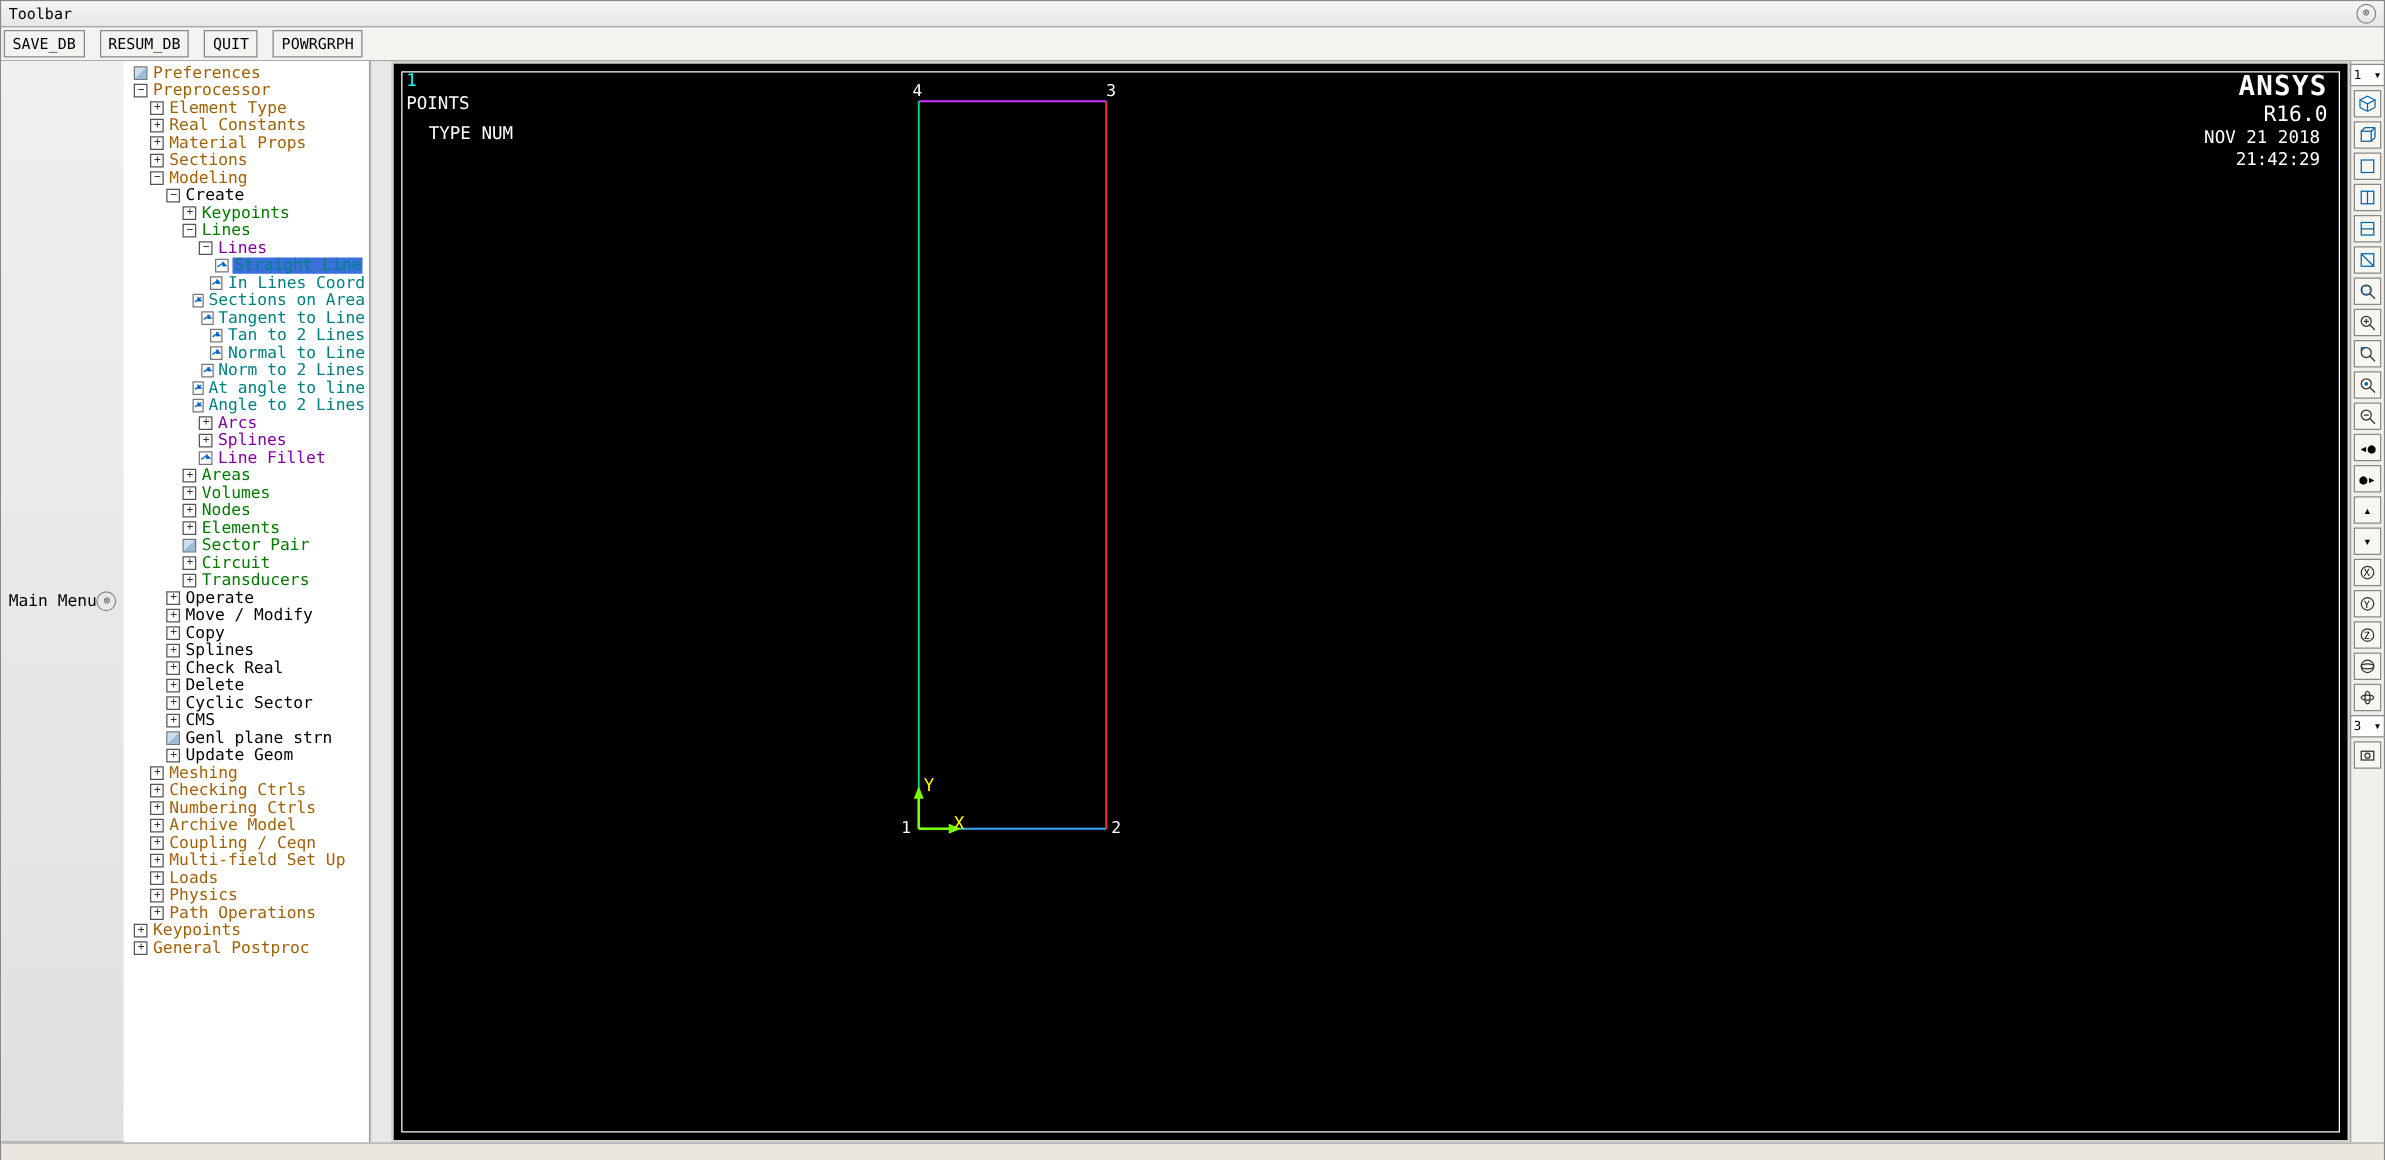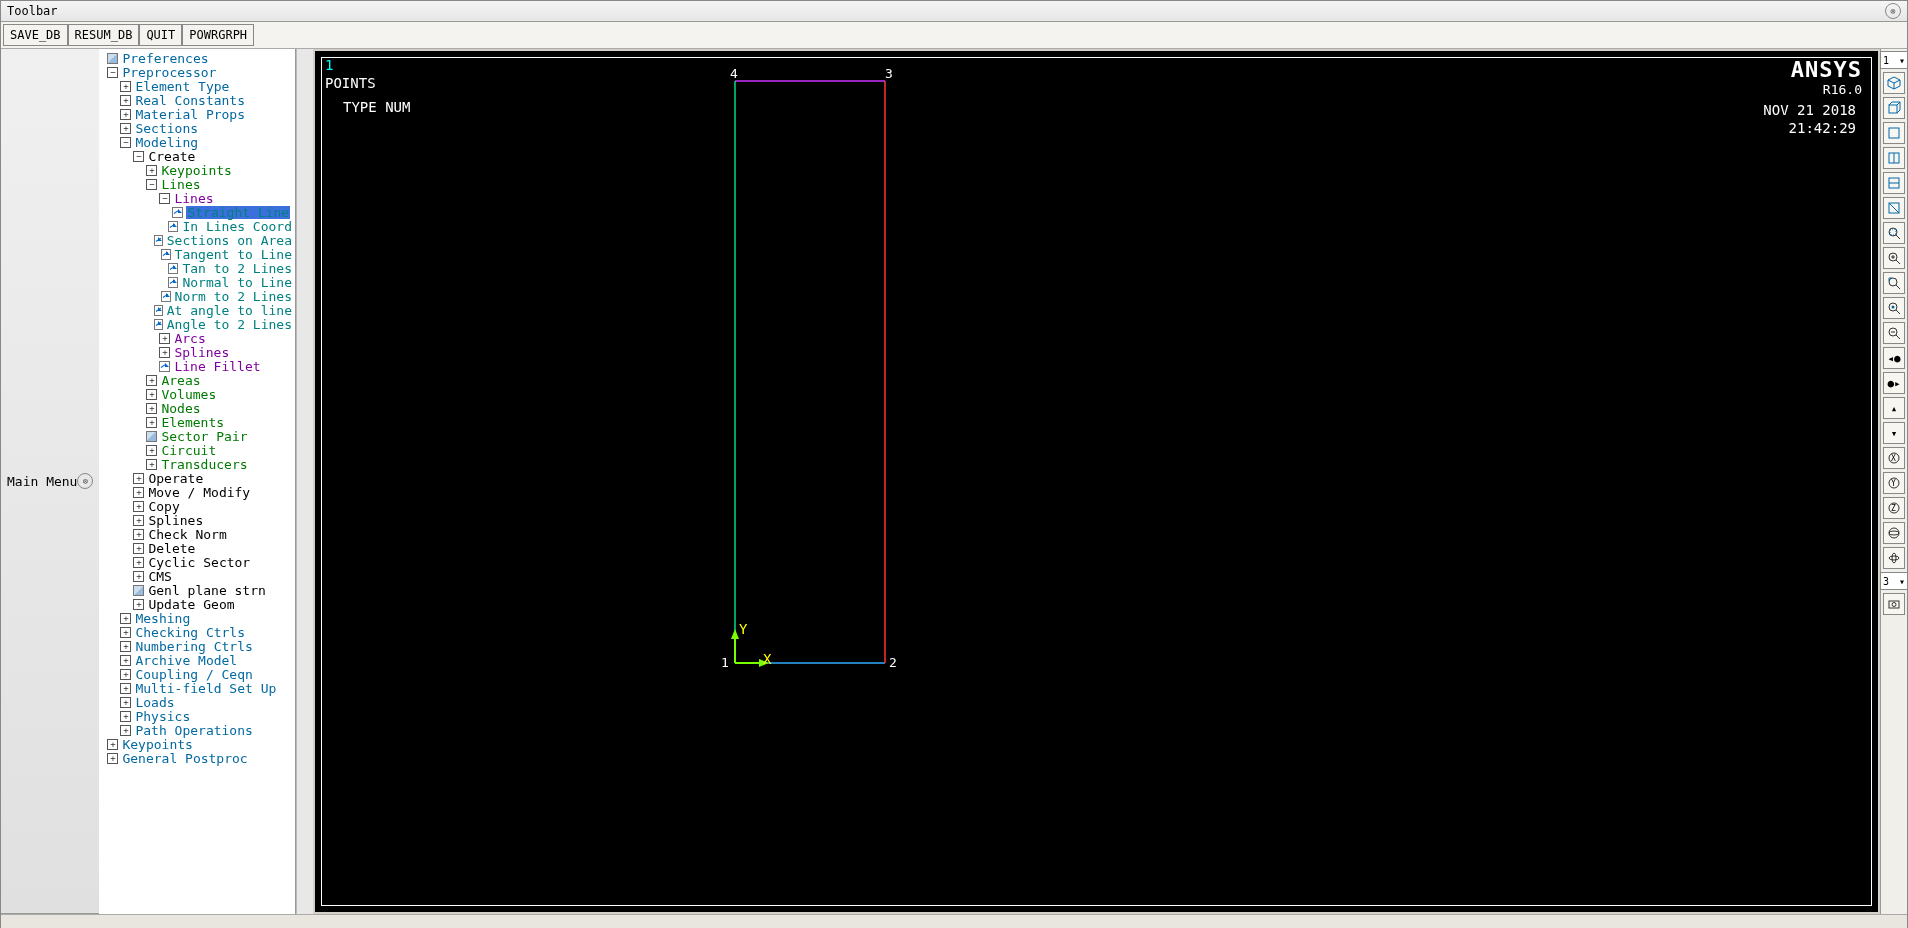--- a/index.html
+++ b/index.html
@@ -1,48 +1,48 @@
 <!DOCTYPE html>
 <html><head>
 <meta charset="utf-8">
 <style>
 html,body{margin:0;padding:0;height:100%;font-family:monospace;font-size:13px;background:#d4d0c8;overflow:hidden}
 .window{display:flex;flex-direction:column;height:100vh;border:1px solid #888}
 .titlebar{background:linear-gradient(#f5f5f5,#e6e6e6);padding:2px 6px;font-size:12px;border-bottom:1px solid #999;display:flex;justify-content:space-between;align-items:center}
 .close-circ{width:14px;height:14px;border:1px solid #888;border-radius:50%;display:flex;align-items:center;justify-content:center;font-size:9px;color:#555}
-.toolbar-row{background:#f5f3ef;border-bottom:1px solid #aaa;padding:2px;display:flex;gap:0}
+.toolbar-row{background:#f5f3ef;border-bottom:1px solid #aaa;padding:2px;display:flex;gap:12px}
 .tbtn{background:#f5f3ef;border:1px solid #888;padding:3px 6px;font-family:inherit;font-size:12px;cursor:pointer}
 .body-row{flex:1;display:flex;min-height:0}
 .menu-panel{width:294px;display:flex;flex-direction:row;border-right:1px solid #999;background:#fff}
 .menu-title{background:linear-gradient(#f0f0f0,#e0e0e0);padding:3px 6px;border-bottom:1px solid #999;display:flex;justify-content:space-between;align-items:center;font-size:13px}
 .menu-tree{flex:1;overflow:auto;background:#fff;font-size:13px;line-height:1.0;padding:2px 0}
 .tree-row{display:flex;align-items:center;white-space:nowrap;cursor:pointer;padding:0 2px;height:14px}
 .ind{display:inline-block}
 .box{width:9px;height:9px;border:1px solid #555;display:inline-flex;align-items:center;justify-content:center;font-size:9px;line-height:1;margin-right:3px;background:#fff;color:#333}
 .box-page{width:9px;height:9px;border:1px solid #777;background:linear-gradient(135deg,#cde 50%,#9bd 50%);margin-right:3px}
 .box-arrow{width:9px;height:9px;border:1px solid #777;background:#fff;margin-right:3px;position:relative}
 .box-arrow::after{content:"";position:absolute;left:1px;top:5px;width:6px;height:1px;background:#06c;transform:rotate(-35deg);transform-origin:left}
 .box-arrow::before{content:"";position:absolute;right:0;top:1px;border:2px solid transparent;border-left-color:#06c;border-bottom-color:#06c}
 .lbl{padding:0 1px}
 .sel{background:#3a6fdc;color:#fff}
-.c-blue{color:#0369a1}
+.c-blue{color:#a16207}
 .c-red{color:#000000}
 .c-green{color:#007a00}
 .c-purple{color:#8000a0}
 .c-teal{color:#008080}
 .scroll-v{width:16px;background:#e8e8e8;border-left:1px solid #bbb}
 .graphics{flex:1;background:#000;position:relative;margin:2px}
 .gfx-inner{position:absolute;inset:6px;border:1px solid #fff}
 .gfx-top-idx{position:absolute;top:6px;left:10px;color:#0ff;font-size:14px}
 .gfx-label{position:absolute;color:#fff;font-size:14px}
 .axis-lbl{position:absolute;color:#ff0;font-size:14px}
 .pt-lbl{position:absolute;color:#fff;font-size:13px}
 .brand{position:absolute;top:6px;right:16px;text-align:right;color:#fff}
 .brand-name{font-size:22px;font-weight:bold;letter-spacing:1px}
-.brand-ver{font-size:13px}
+.brand-ver{font-size:17px}
 .date-time{position:absolute;top:50px;right:22px;text-align:right;color:#fff;font-size:14px;line-height:1.3}
 .rtool{width:26px;background:#f0efe9;border-left:1px solid #999;display:flex;flex-direction:column;align-items:center;padding:2px 0;gap:3px}
 .rbtn{width:20px;height:20px;border:1px solid #888;background:#f8f6f0;display:flex;align-items:center;justify-content:center;font-size:11px;cursor:pointer}
 .rbtn svg{width:14px;height:14px}
 .rsel{width:22px;height:16px;font-size:10px;border:1px solid #888;background:#fff;display:flex;align-items:center;justify-content:space-between;padding:0 2px}
 .statusbar{height:14px;background:#e8e6de;border-top:1px solid #aaa}
 </style>
 </head>
 <body>
 
@@ -233,21 +233,21 @@
             <span class="lbl c-red">Copy</span>
           </div>
           <div class="tree-row">
             <span class="ind" style="width: 32px;"></span>
             <span class="box">+</span>
             <span class="lbl c-red">Splines</span>
           </div>
           <div class="tree-row">
             <span class="ind" style="width: 32px;"></span>
             <span class="box">+</span>
-            <span class="lbl c-red">Check Norm</span>
+            <span class="lbl c-red">Check Real</span>
           </div>
           <div class="tree-row">
             <span class="ind" style="width: 32px;"></span>
             <span class="box">+</span>
             <span class="lbl c-red">Delete</span>
           </div>
           <div class="tree-row">
             <span class="ind" style="width: 32px;"></span>
             <span class="box">+</span>
             <span class="lbl c-red">Cyclic Sector</span>

